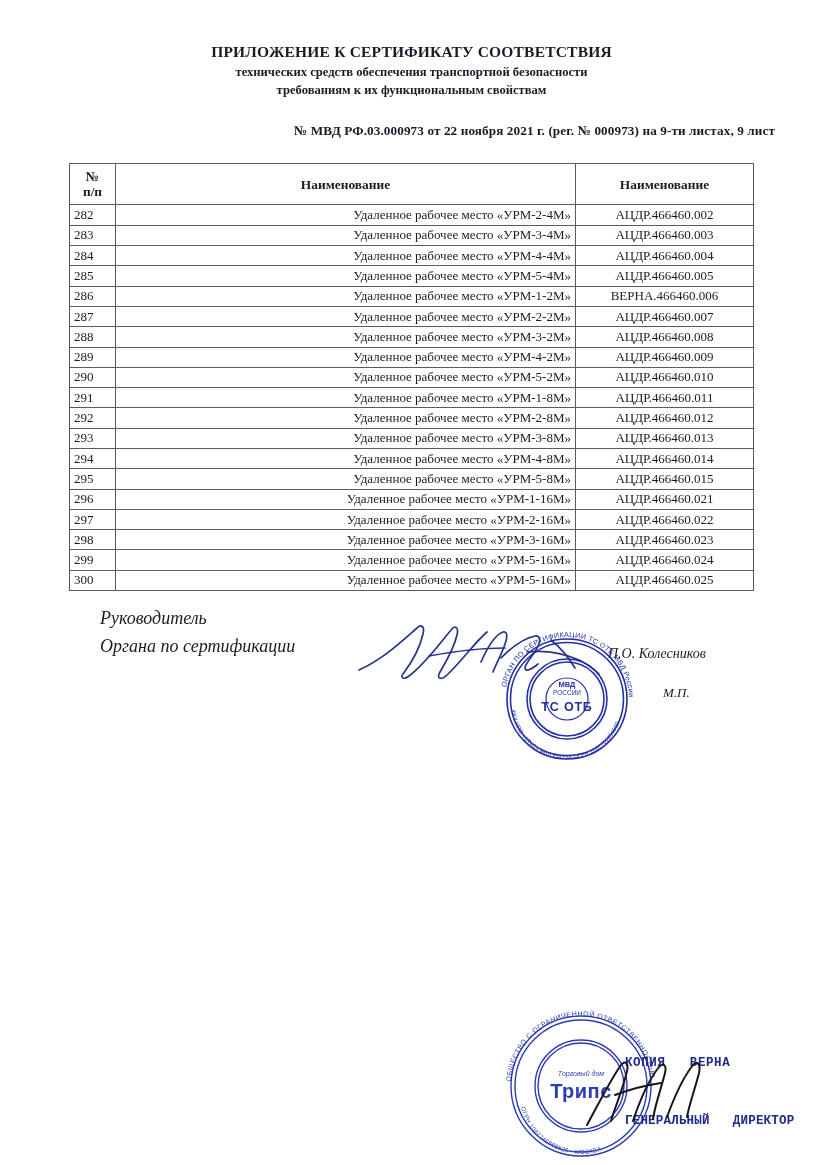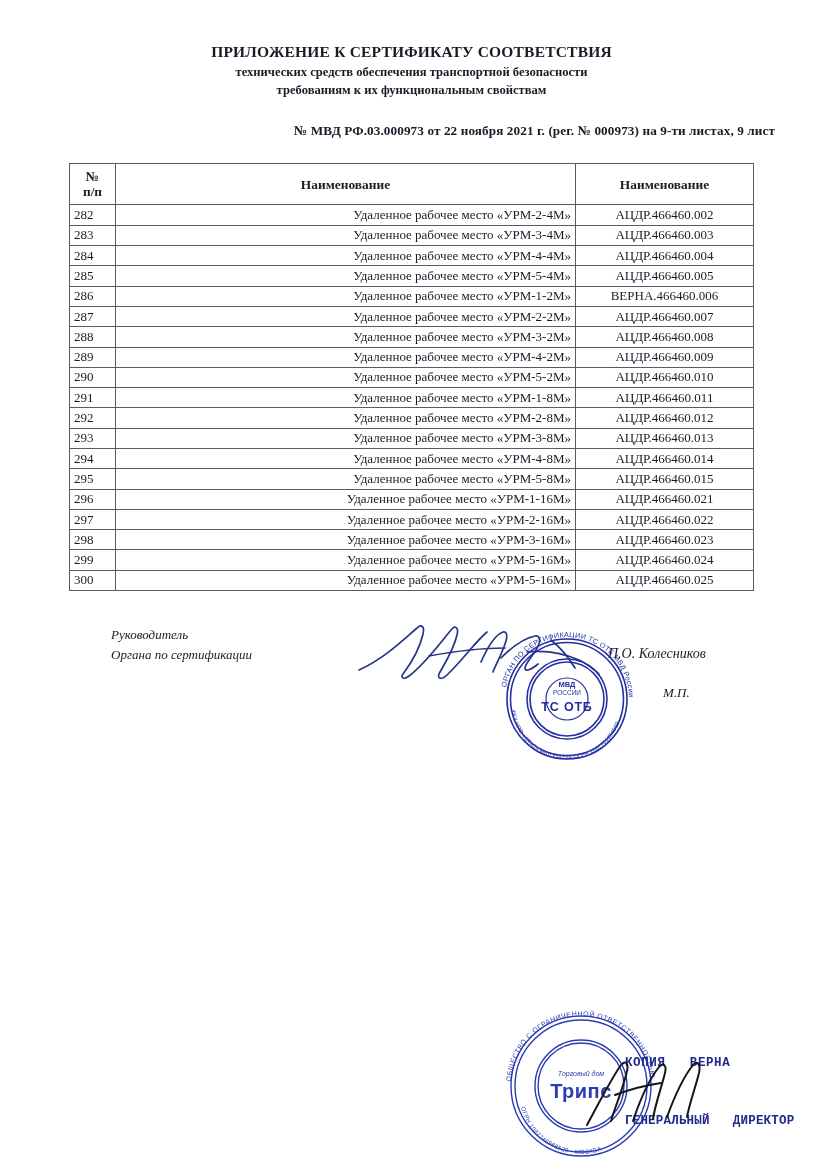--- a/index.html
+++ b/index.html
@@ -78,25 +78,24 @@
     padding-left: 8px;
   }
   td.desig {
     text-align: center;
   }
   tbody tr { height: 20.3px; }
 
   .sign-block {
     position: absolute;
     left: 100px;
-    top: 625px;
+    top: 605px;
     font-style: italic;
-    font-size: 13px;
+    font-size: 18px;
     line-height: 1.55;
-    margin-left: 11px;
   }
   .sign-name {
     position: absolute;
     left: 608px;
     top: 646px;
     font-style: italic;
     font-size: 14px;
     white-space: nowrap;
   }
   .mp {

